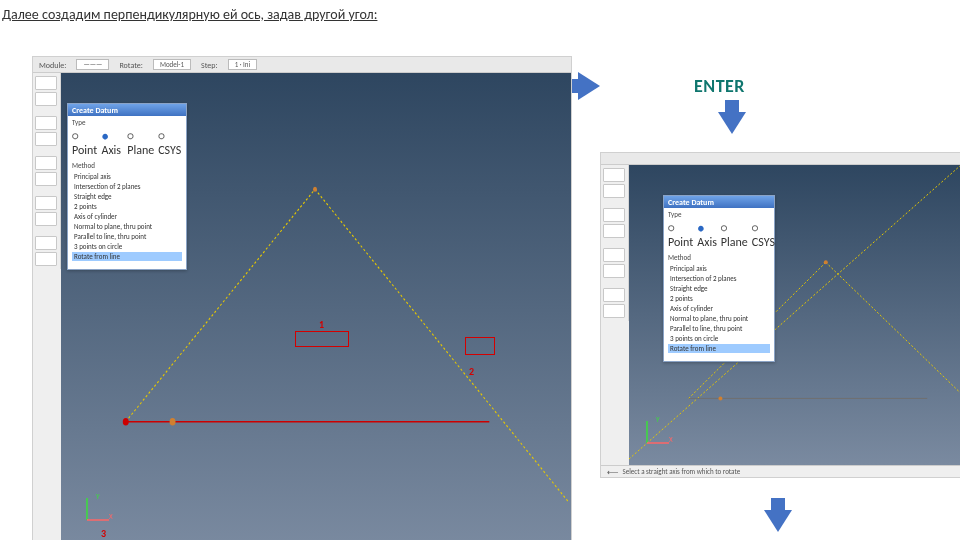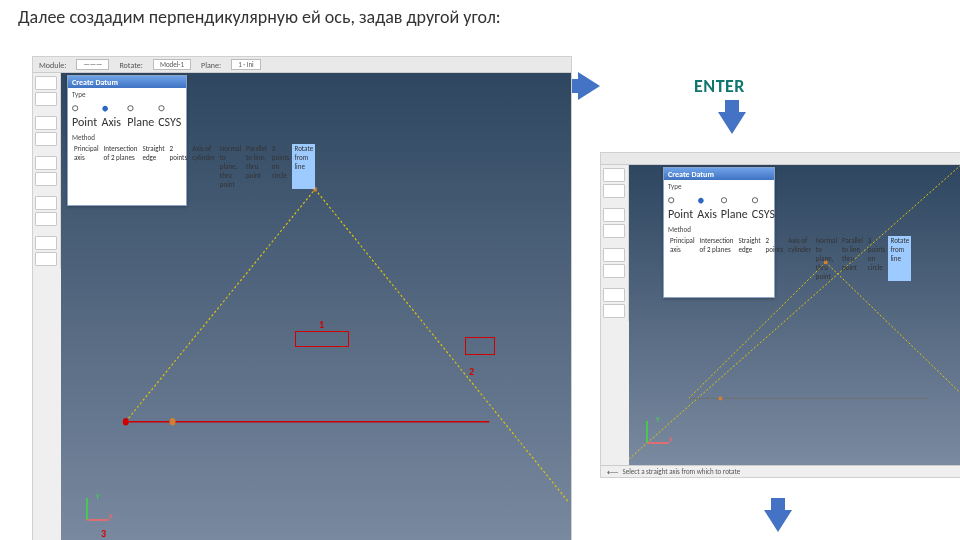--- a/index.html
+++ b/index.html
@@ -5,21 +5,21 @@
   * { box-sizing: border-box; margin: 0; padding: 0; }
   body {
     width: 960px; height: 540px;
     background: #fff;
     font-family: "Calibri", Arial, sans-serif;
     font-size: 14px;
     color: #333;
     position: relative;
     overflow: hidden;
   }
-  .caption { position: absolute; left: 18px; top: 6px; font-size: 18px; }
+  .caption { position: absolute; left: 2px; top: 6px; font-size: 14px; text-decoration: underline; }
 
   .arrow-right {
     position: absolute; left: 578px; top: 72px;
     width: 0; height: 0;
     border-top: 14px solid transparent;
     border-bottom: 14px solid transparent;
     border-left: 22px solid #4472c4;
   }
   .arrow-right::before {
     content: ""; position: absolute; left: -34px; top: -7px;
@@ -86,31 +86,31 @@
   .viewport {
     position: absolute; left: 28px; top: 16px; right: 0;
     background: linear-gradient(#2e4660, #7a8aa0);
     overflow: hidden;
   }
   .shot-a .viewport { bottom: 16px; }
   .shot-b .viewport { bottom: 12px; }
 
   .panel {
     position: absolute; background: #fff; border: 1px solid #8aa3c6;
-    font-size: 7px; color: #333; box-shadow: 0 1px 3px rgba(0,0,0,0.25);
+    font-size: 7px; color: #333; box-shadow: 0 1px 3px rgba(0,0,0,0.25); margin-top: 28px;
   }
   .panel .title {
     background: linear-gradient(#6fa3e8,#3f72c2); color: #fff;
     font-size: 8px; padding: 1px 4px; font-weight: 600;
   }
   .panel .section-h { font-weight: 400; padding: 2px 4px 0; color: #444; }
   .panel .radios { display: flex; gap: 4px; padding: 2px 4px; font-size: 12px; }
   .panel .radios span::before { content: "○ "; color: #666; }
   .panel .radios span.on::before { content: "● "; color: #2a68c4; }
-  .panel .list { padding: 2px 4px 16px; display: flex; flex-direction: row; gap: 1px; }
+  .panel .list { padding: 2px 4px 8px; display: flex; flex-direction: column; gap: 1px; }
   .panel .list div { padding: 0 2px; line-height: 9px; }
   .panel .list .sel { background: #9ecbff; }
 
   .statusbar {
     position: absolute; left: 0; right: 0; bottom: 0;
     background: #efefef; border-top: 1px solid #ccc;
     display: flex; align-items: center; gap: 4px;
     font-size: 7px; padding: 0 6px; color: #555;
   }
   .shot-a .statusbar { height: 16px; }
@@ -145,21 +145,21 @@
 <div class="enter-label">ENTER</div>
 <div class="arrow-down-1"></div>
 <div class="arrow-down-2"></div>
 
 <div class="shot shot-a">
   <div class="toolbar-top">
     <span>Module:</span>
     <span class="sel">———</span>
     <span>Rotate:</span>
     <span class="sel">Model-1</span>
-    <span>Plane:</span>
+    <span>Step:</span>
     <span class="sel">1 · Ini</span>
   </div>
   <div class="palette">
     <div class="pal-btn"></div>
     <div class="pal-btn"></div>
     <div class="pal-sep"></div>
     <div class="pal-btn"></div>
     <div class="pal-btn"></div>
     <div class="pal-sep"></div>
     <div class="pal-btn"></div>

